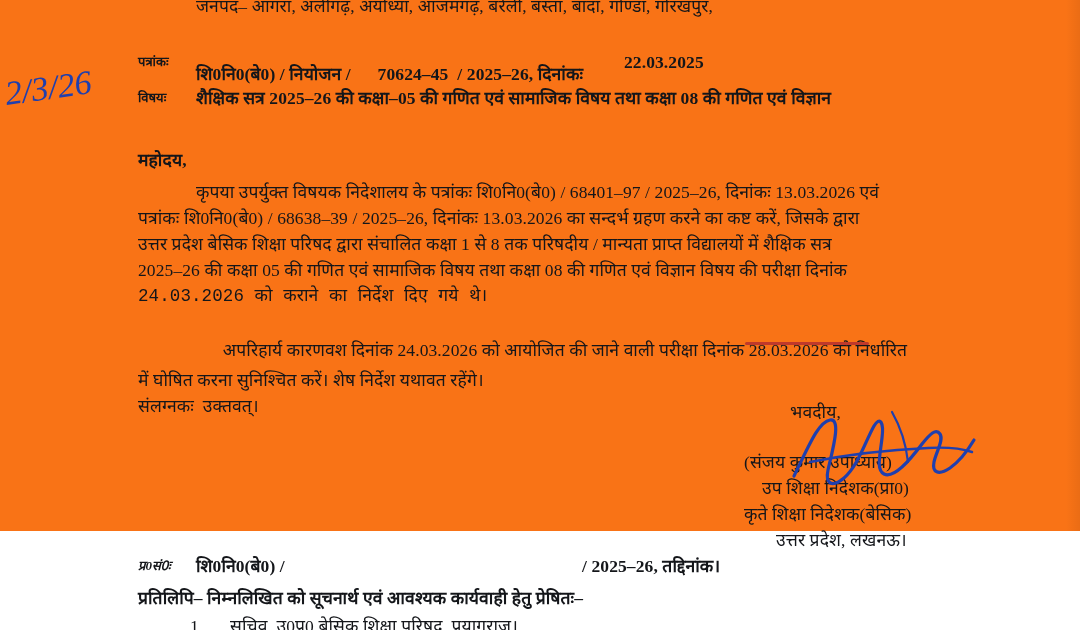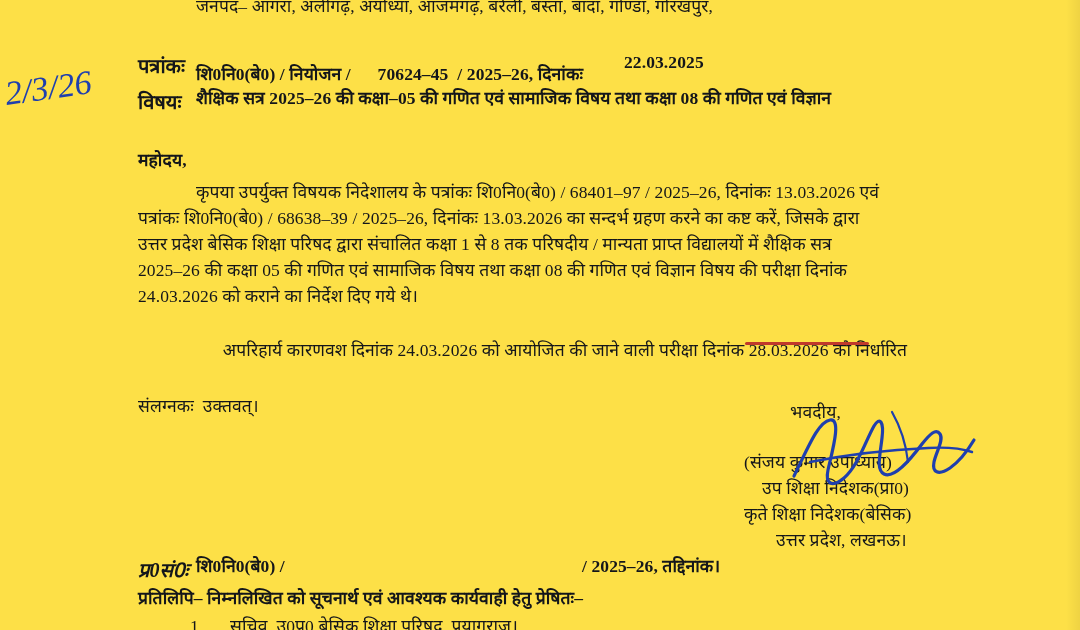--- a/index.html
+++ b/index.html
@@ -11,22 +11,22 @@
     width: 1080px;
     height: 630px;
     overflow: hidden;
     font-family: "Liberation Serif", serif;
     color: #111827;
     position: relative;
   }
   .page {
     position: relative;
     width: 1080px;
-    height: 630px;
-    background: #fde047;
+    height: 531px;
+    background: #f97316;
   }
   
   .page::after {
     content: "";
     position: absolute;
     top: 0; right: 0;
     width: 14px; height: 100%;
     background: linear-gradient(to right, rgba(0,0,0,0.00), rgba(0,0,0,0.06));
     pointer-events: none;
   }
@@ -39,21 +39,21 @@
     position: absolute;
     font-size: 17.5px;
     line-height: 1.25;
     letter-spacing: 0.1px;
     white-space: pre;
     color: #14161a;
   }
   .bold { font-weight: bold; }
   .lbl {
     position: absolute;
-    font-size: 20px;
+    font-size: 13px;
     font-weight: bold;
     color: #14161a;
     white-space: pre;
   }
   .clip-top {
     position: absolute;
     left: 196px;
     top: -4px;
     width: 700px;
     height: 22px;
@@ -107,26 +107,27 @@
 
     <div class="lbl" style="left:138px; top:88px;">विषयः</div>
     <div class="line bold" style="left:196px; top:88px;">शैक्षिक सत्र 2025–26 की कक्षा–05 की गणित एवं सामाजिक विषय तथा कक्षा 08 की गणित एवं विज्ञान</div>
 
     <div class="line bold" style="left:138px; top:150px;">महोदय,</div>
 
     <div class="line" style="left:196px; top:182px;">कृपया उपर्युक्त विषयक निदेशालय के पत्रांकः शि0नि0(बे0) / 68401–97 / 2025–26, दिनांकः 13.03.2026 एवं</div>
     <div class="line" style="left:138px; top:208px;">पत्रांकः शि0नि0(बे0) / 68638–39 / 2025–26, दिनांकः 13.03.2026 का सन्दर्भ ग्रहण करने का कष्ट करें, जिसके द्वारा</div>
     <div class="line" style="left:138px; top:234px;">उत्तर प्रदेश बेसिक शिक्षा परिषद द्वारा संचालित कक्षा 1 से 8 तक परिषदीय / मान्यता प्राप्त विद्यालयों में शैक्षिक सत्र</div>
     <div class="line" style="left:138px; top:260px;">2025–26 की कक्षा 05 की गणित एवं सामाजिक विषय तथा कक्षा 08 की गणित एवं विज्ञान विषय की परीक्षा दिनांक</div>
-    <div class="line" style="left:138px; top:286px;">24.03.2026 को कराने का निर्देश दिए गये थे।</div>
+    <div class="line" style="left:138px; top:286px;font-family:Liberation Mono, monospace;">24.03.2026 को कराने का निर्देश दिए गये थे।</div>
 
     <div class="line" style="left:196px; top:318px;">
       <span>अपरिहार्य कारणवश दिनांक 24.03.2026 को आयोजित की जाने वाली परीक्षा दिनांक </span><span>28.03.2026</span><span> को निर्धारित</span>
     </div>
     <div class="underline-red" style="left:745px; top:342px; width:124px;"></div>
+    <div class="line" style="left:138px; top:370px;">में घोषित करना सुनिश्चित करें। शेष निर्देश यथावत रहेंगे।</div>
 
     <div class="line" style="left:138px; top:396px;">संलग्नकः  उक्तवत्।</div>
 
     <div class="line" style="left:790px; top:402px;">भवदीय,</div>
     <div class="line" style="left:744px; top:452px;">(संजय कुमार उपाध्याय)</div>
     <div class="line" style="left:762px; top:478px;">उप शिक्षा निदेशक(प्रा0)</div>
     <div class="line" style="left:744px; top:504px;">कृते शिक्षा निदेशक(बेसिक)</div>
     <div class="line" style="left:776px; top:530px;">उत्तर प्रदेश, लखनऊ।</div>
 
     <svg class="sig sig-scribble" viewBox="0 0 190 90">

